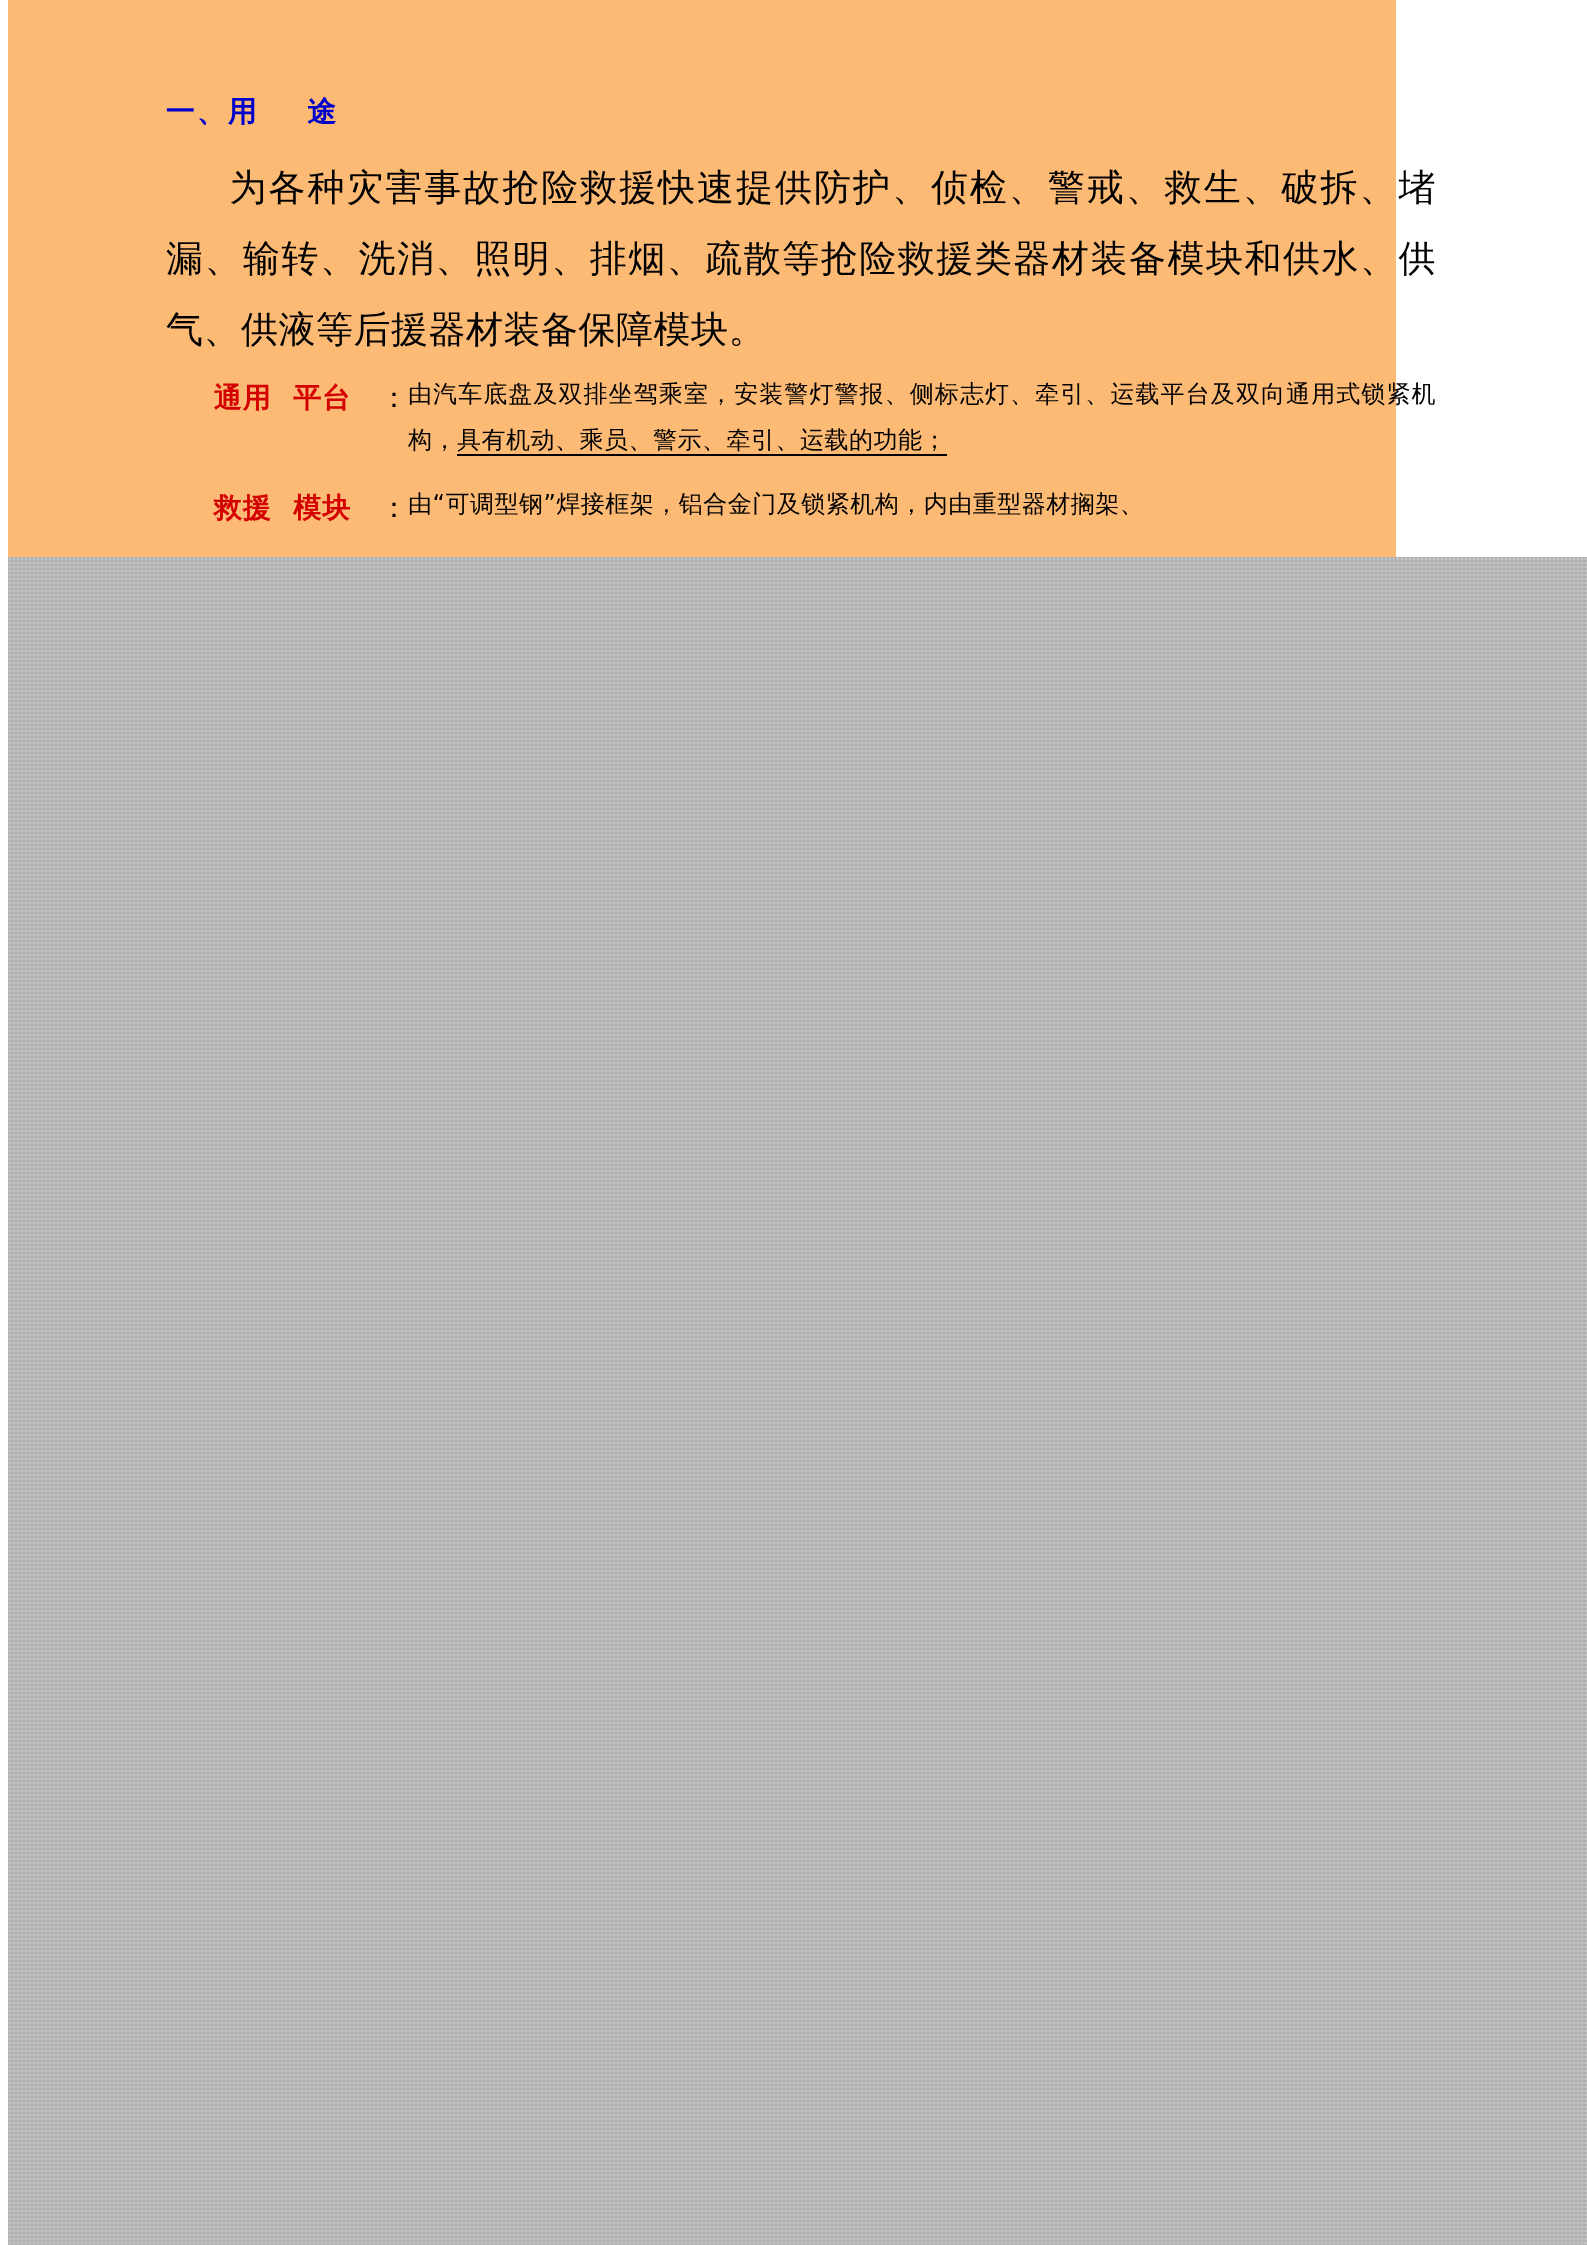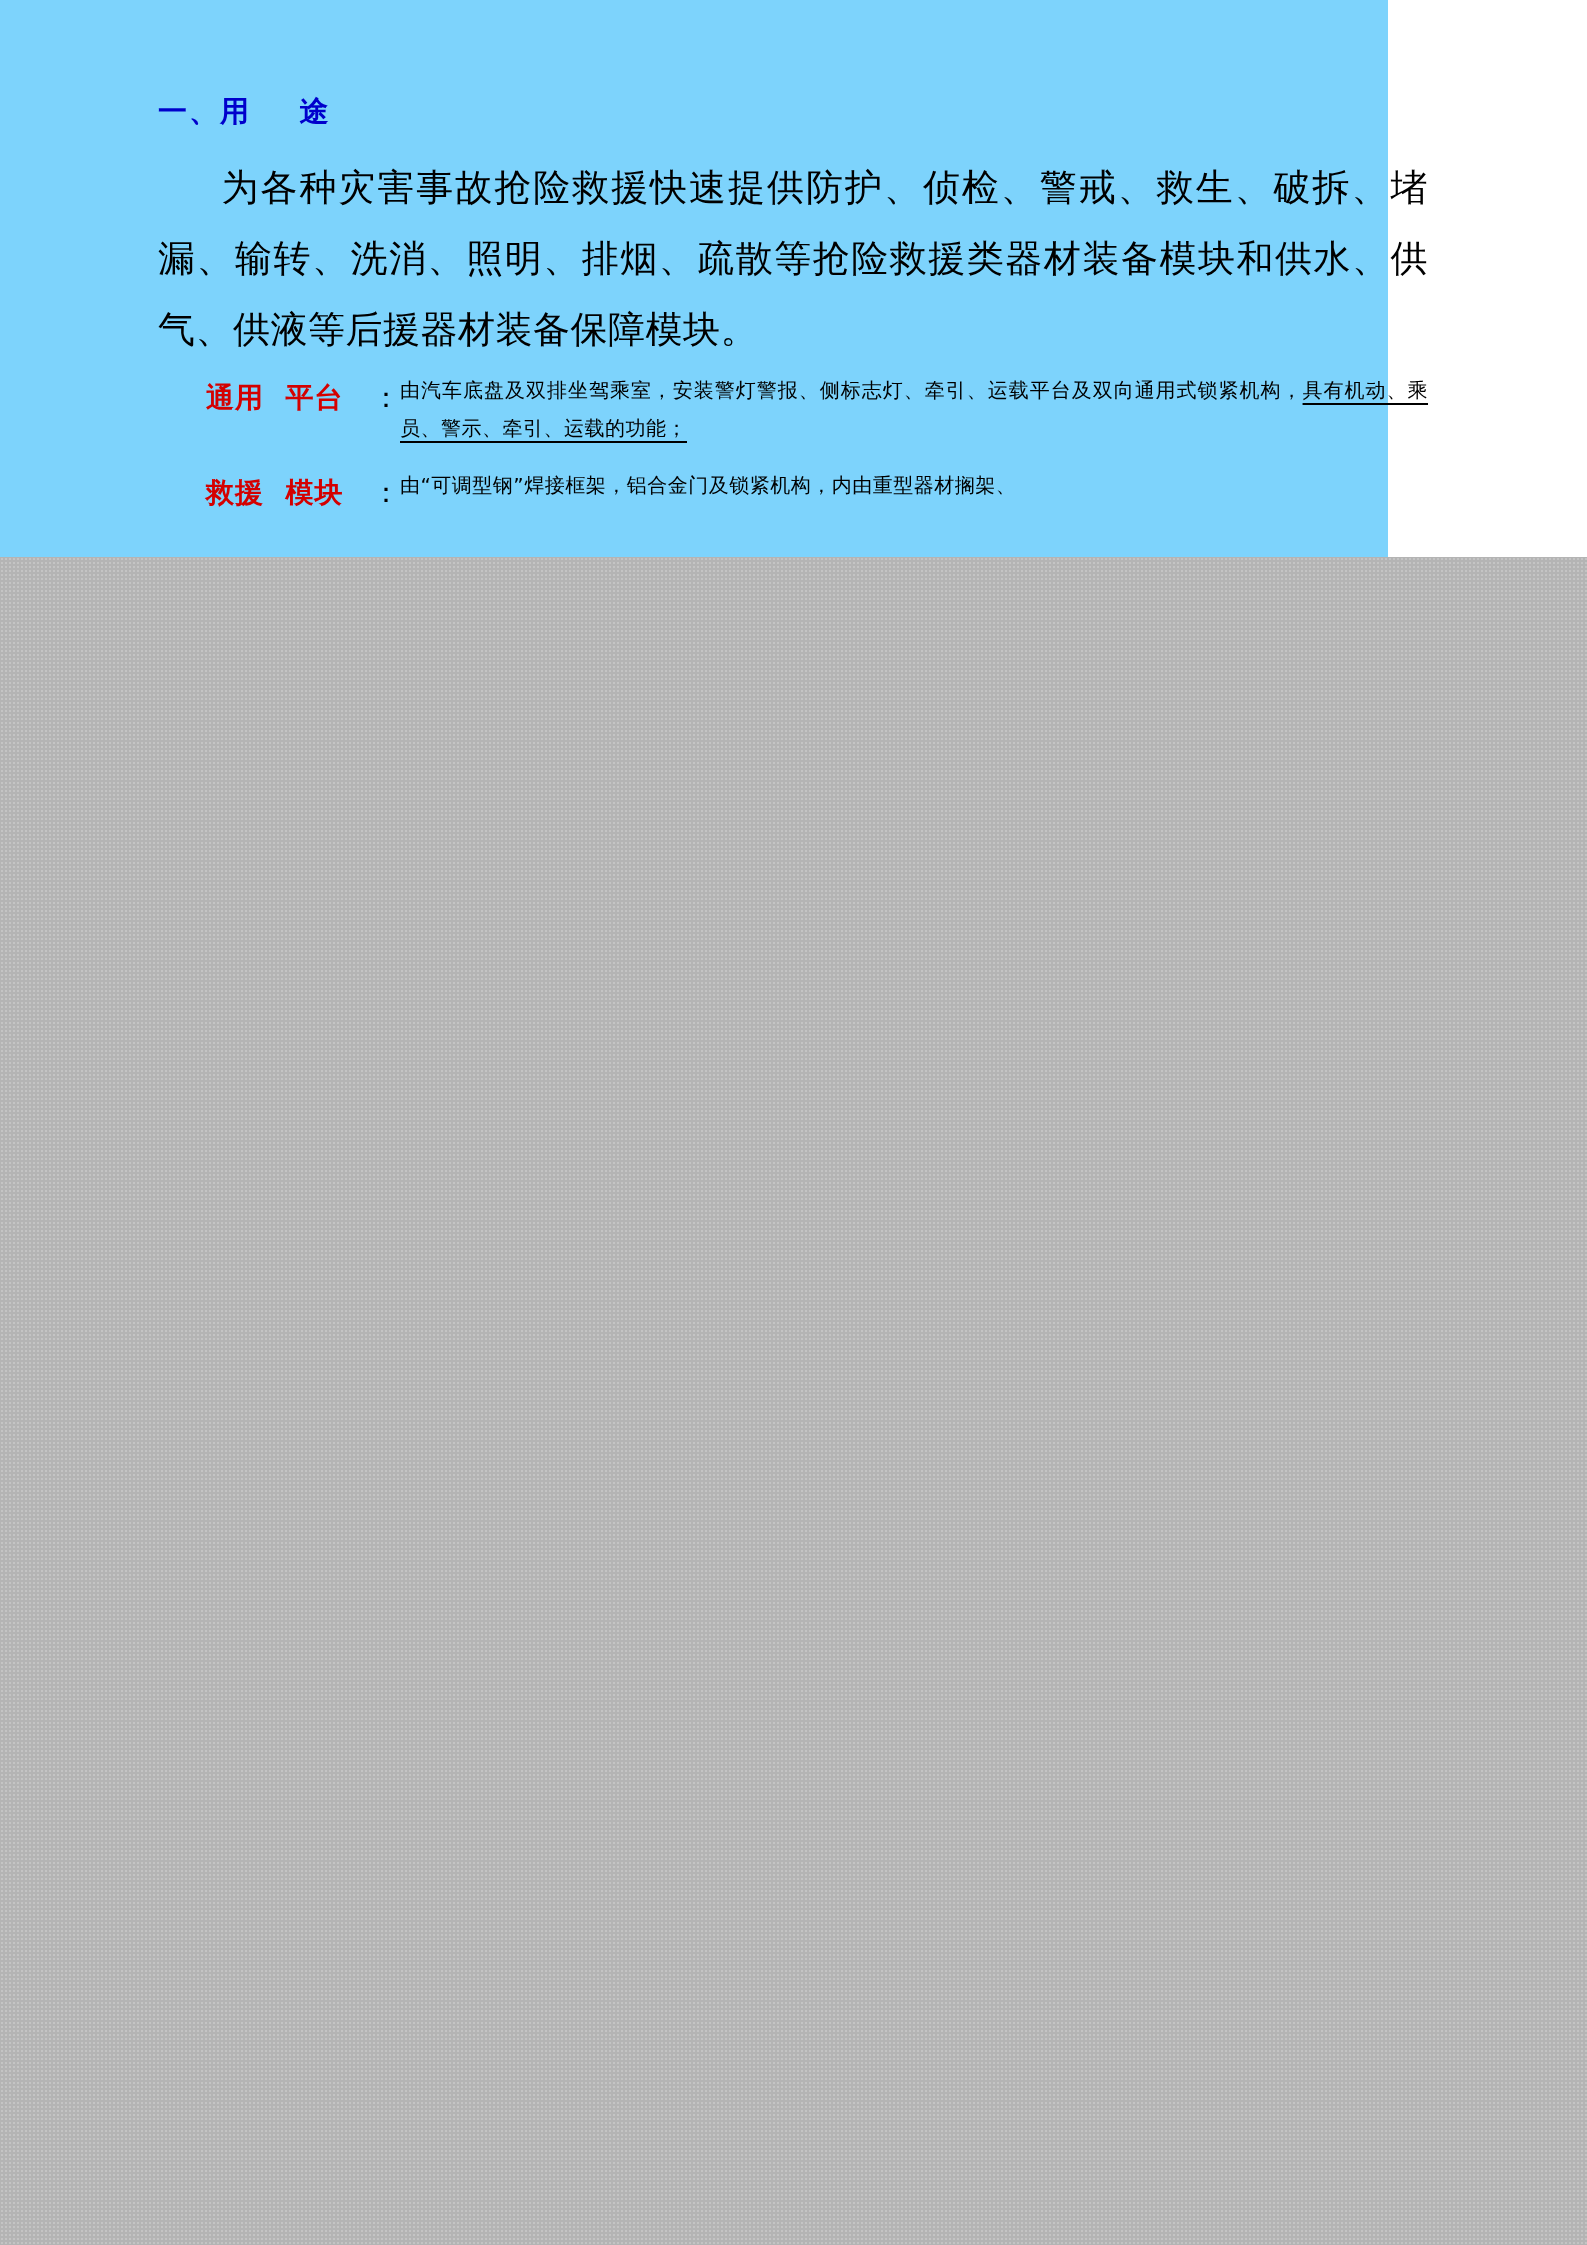--- a/index.html
+++ b/index.html
@@ -10,25 +10,25 @@
   body {
     width: 1587px;
     height: 2245px;
     position: relative;
     font-family: "Liberation Serif", serif;
     overflow: hidden;
   }
 
   .page {
     position: absolute;
-    left: 0;
+    left: 8px;
     top: 0;
     width: 1388px;
     height: 2245px;
-    background: #7dd3fc;
+    background: #fdba74;
   }
 
   .content {
     position: absolute;
     left: 158px;
     top: 96px;
     width: 1270px;
   }
 
   
@@ -89,21 +89,21 @@
   .def-colon {
     flex: 0 0 auto;
     color: #000000;
     font-family: "DejaVu Sans", sans-serif;
     font-size: 28px;
     line-height: 1.92;
   }
   .def-text {
     flex: 1 1 auto;
     font-family: "DejaVu Sans", sans-serif;
-    font-size: 20px;
+    font-size: 24px;
     line-height: 1.92;
     color: #000000;
     text-align: justify;
     text-justify: inter-ideograph;
     letter-spacing: 0.5px;
   }
   .def-text .ul {
     text-decoration: underline;
     text-underline-offset: 6px;
   }

